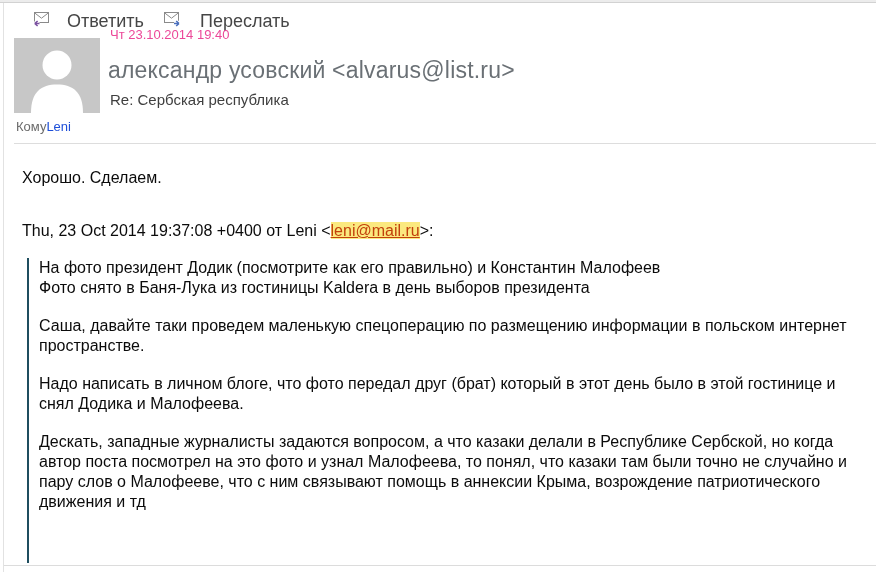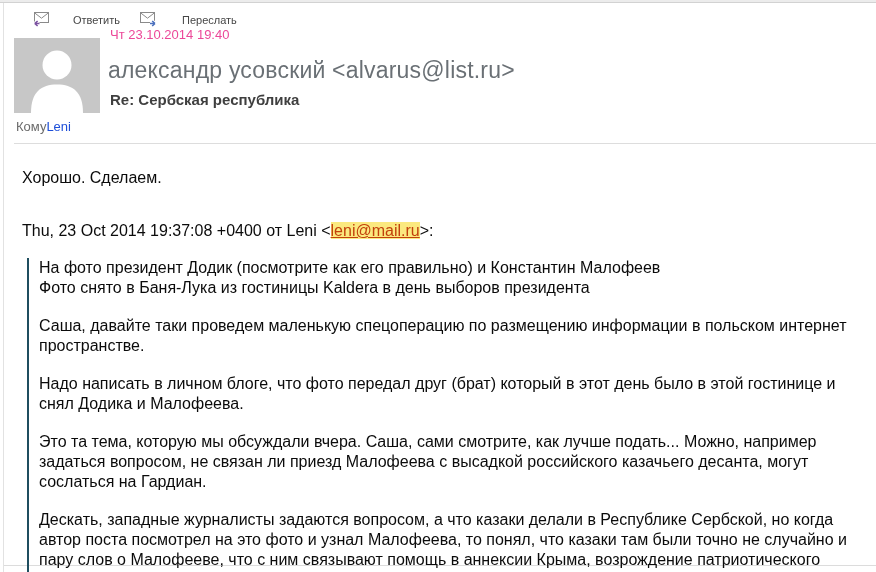--- a/index.html
+++ b/index.html
@@ -11,29 +11,29 @@
     overflow:hidden;
     font-family:"Liberation Sans", sans-serif;
   }
   
   .edge-top { position:absolute; left:0; top:0; width:876px; height:3px; background:#ececec; border-bottom:1px solid #d2d2d2; }
   .edge-left { position:absolute; left:3px; top:3px; width:1px; height:569px; background:#e2e2e2; }
   .edge-bottom { position:absolute; left:4px; top:565px; width:872px; height:1px; background:#dcdcdc; }
 
   
   .toolbar { position:absolute; left:30px; top:11px; display:flex; align-items:center; gap:18px; }
-  .tb-btn { display:flex; align-items:center; gap:22px; font-size:11px; color:#464646; cursor:default; }
+  .tb-btn { display:flex; gap:16px; font-size:18px; color:#464646; cursor:default; }
   .tb-btn svg { display:block; }
 
   
   .avatar { position:absolute; left:14px; top:38px; width:86px; height:75px; background:#c7c7c7; }
   .avatar svg { display:block; }
   .hdr-date { position:absolute; left:110px; top:27px; font-size:13px; color:#ec4899; }
   .hdr-sender { position:absolute; left:108px; top:57px; font-size:23px; font-weight:400; color:#6a7075; letter-spacing:0.2px; }
-  .hdr-subject { position:absolute; left:110px; top:91px; font-size:15px; font-weight:700; color:#3f3f3f; }
+  .hdr-subject { position:absolute; left:110px; top:91px; font-size:15px; font-weight:400; color:#3f3f3f; }
   .to-row { position:absolute; left:16px; top:119px; display:flex; font-size:13px; color:#6b6b6b; }
   .to-row .to-value { color:#1d4ed8; }
   .header-sep { position:absolute; left:14px; top:143px; width:862px; height:1px; background:#dddddd; }
 
   
   .mail-body {
     position:absolute; left:22px; top:160px; width:846px;
     font-family:Liberation Sans, sans-serif;
     font-size:16px; color:#0b0b0b;
   }
@@ -104,17 +104,16 @@
   <div class="header-sep"></div>
 
   <div class="mail-body">
     <div class="message">Хорошо. Сделаем.</div>
     <div class="attribution"><span>Thu, 23 Oct 2014 19:37:08 +0400 от Leni &lt;</span><span class="email-link">leni@mail.ru</span><span>&gt;:</span></div>
     <div class="quote">
       <p>На фото президент Додик (посмотрите как его правильно) и Константин Малофеев
 Фото снято в Баня-Лука из гостиницы Kaldera в день выборов президента</p>
       <p>Саша, давайте таки проведем маленькую спецоперацию по размещению информации в польском интернет пространстве.</p>
       <p>Надо написать в личном блоге, что фото передал друг (брат) который в этот день было в этой гостинице и снял Додика и Малофеева.</p>
-      <p>Это та тема, которую мы обсуждали вчера. Саша, сами смотрите, как лучше подать... Можно, например задаться вопросом, не связан ли приезд Малофеева с высадкой российского казачьего десанта, могут сослаться на Гардиан.</p>
       <p>Дескать, западные журналисты задаются вопросом, а что казаки делали в Республике Сербской, но когда автор поста посмотрел на это фото и узнал Малофеева, то понял, что казаки там были точно не случайно и пару слов о Малофееве, что с ним связывают помощь в аннексии Крыма, возрождение патриотического движения и тд</p>
     </div>
   </div>
 </div>
 
 </body></html>

